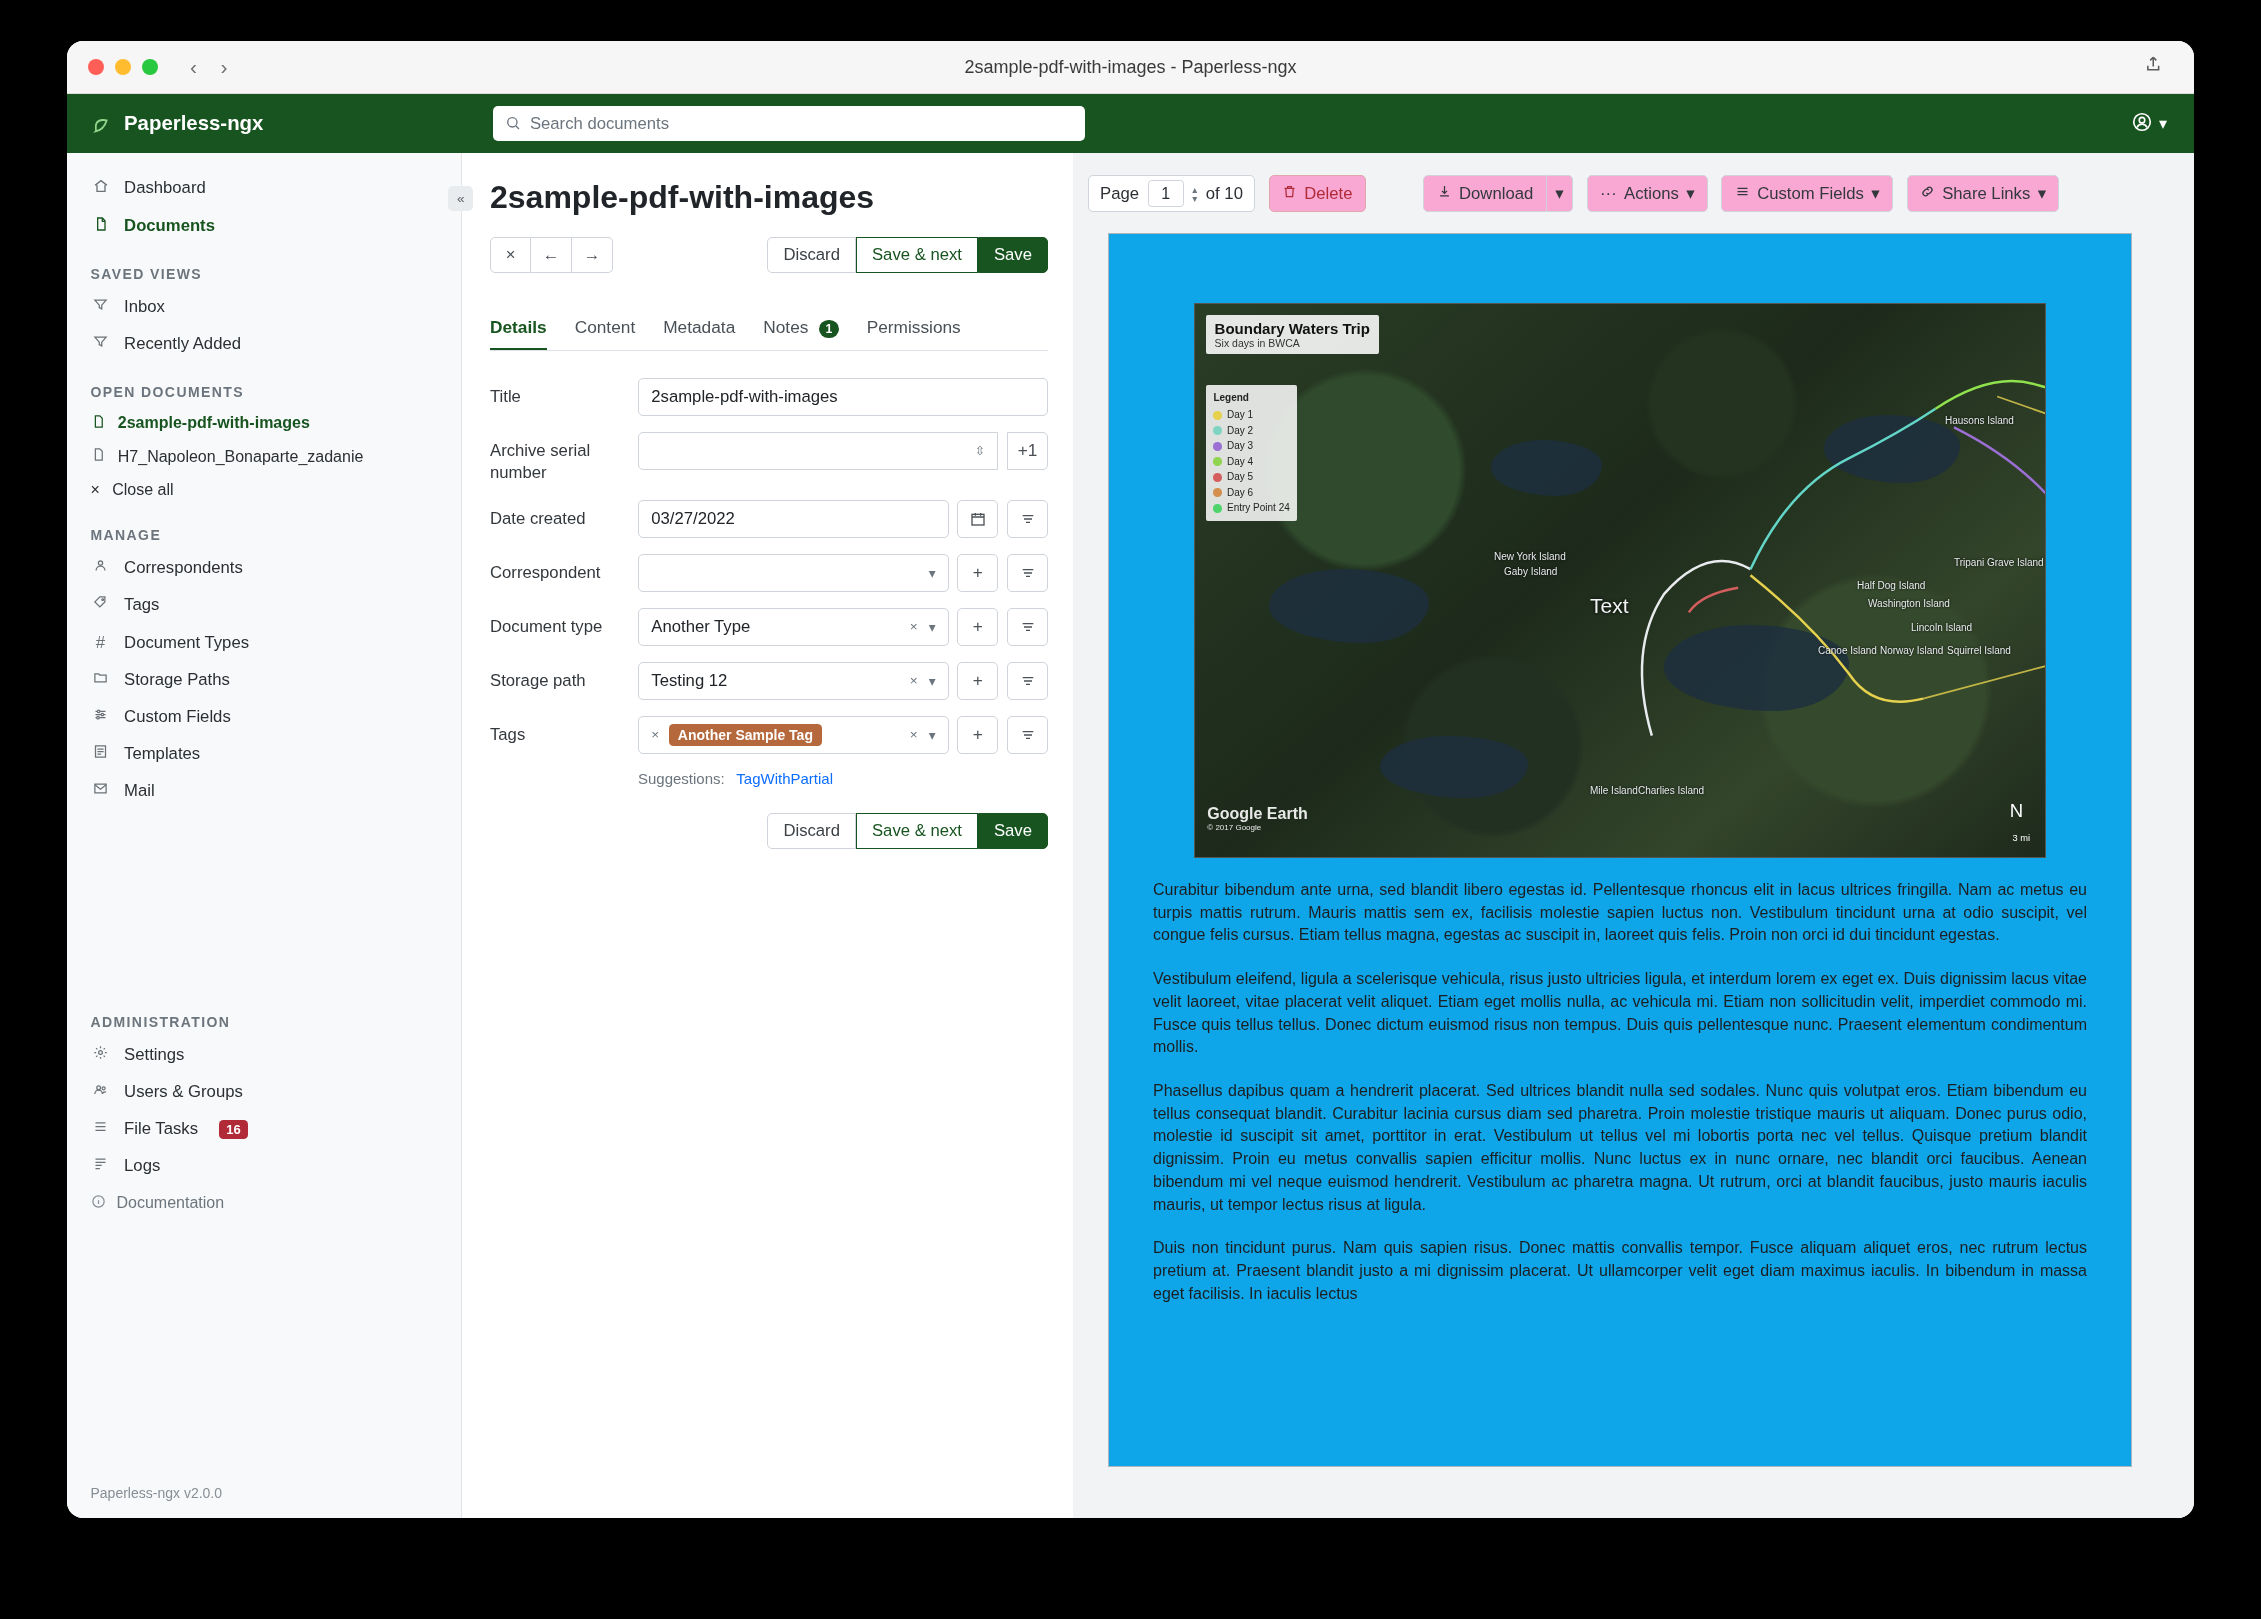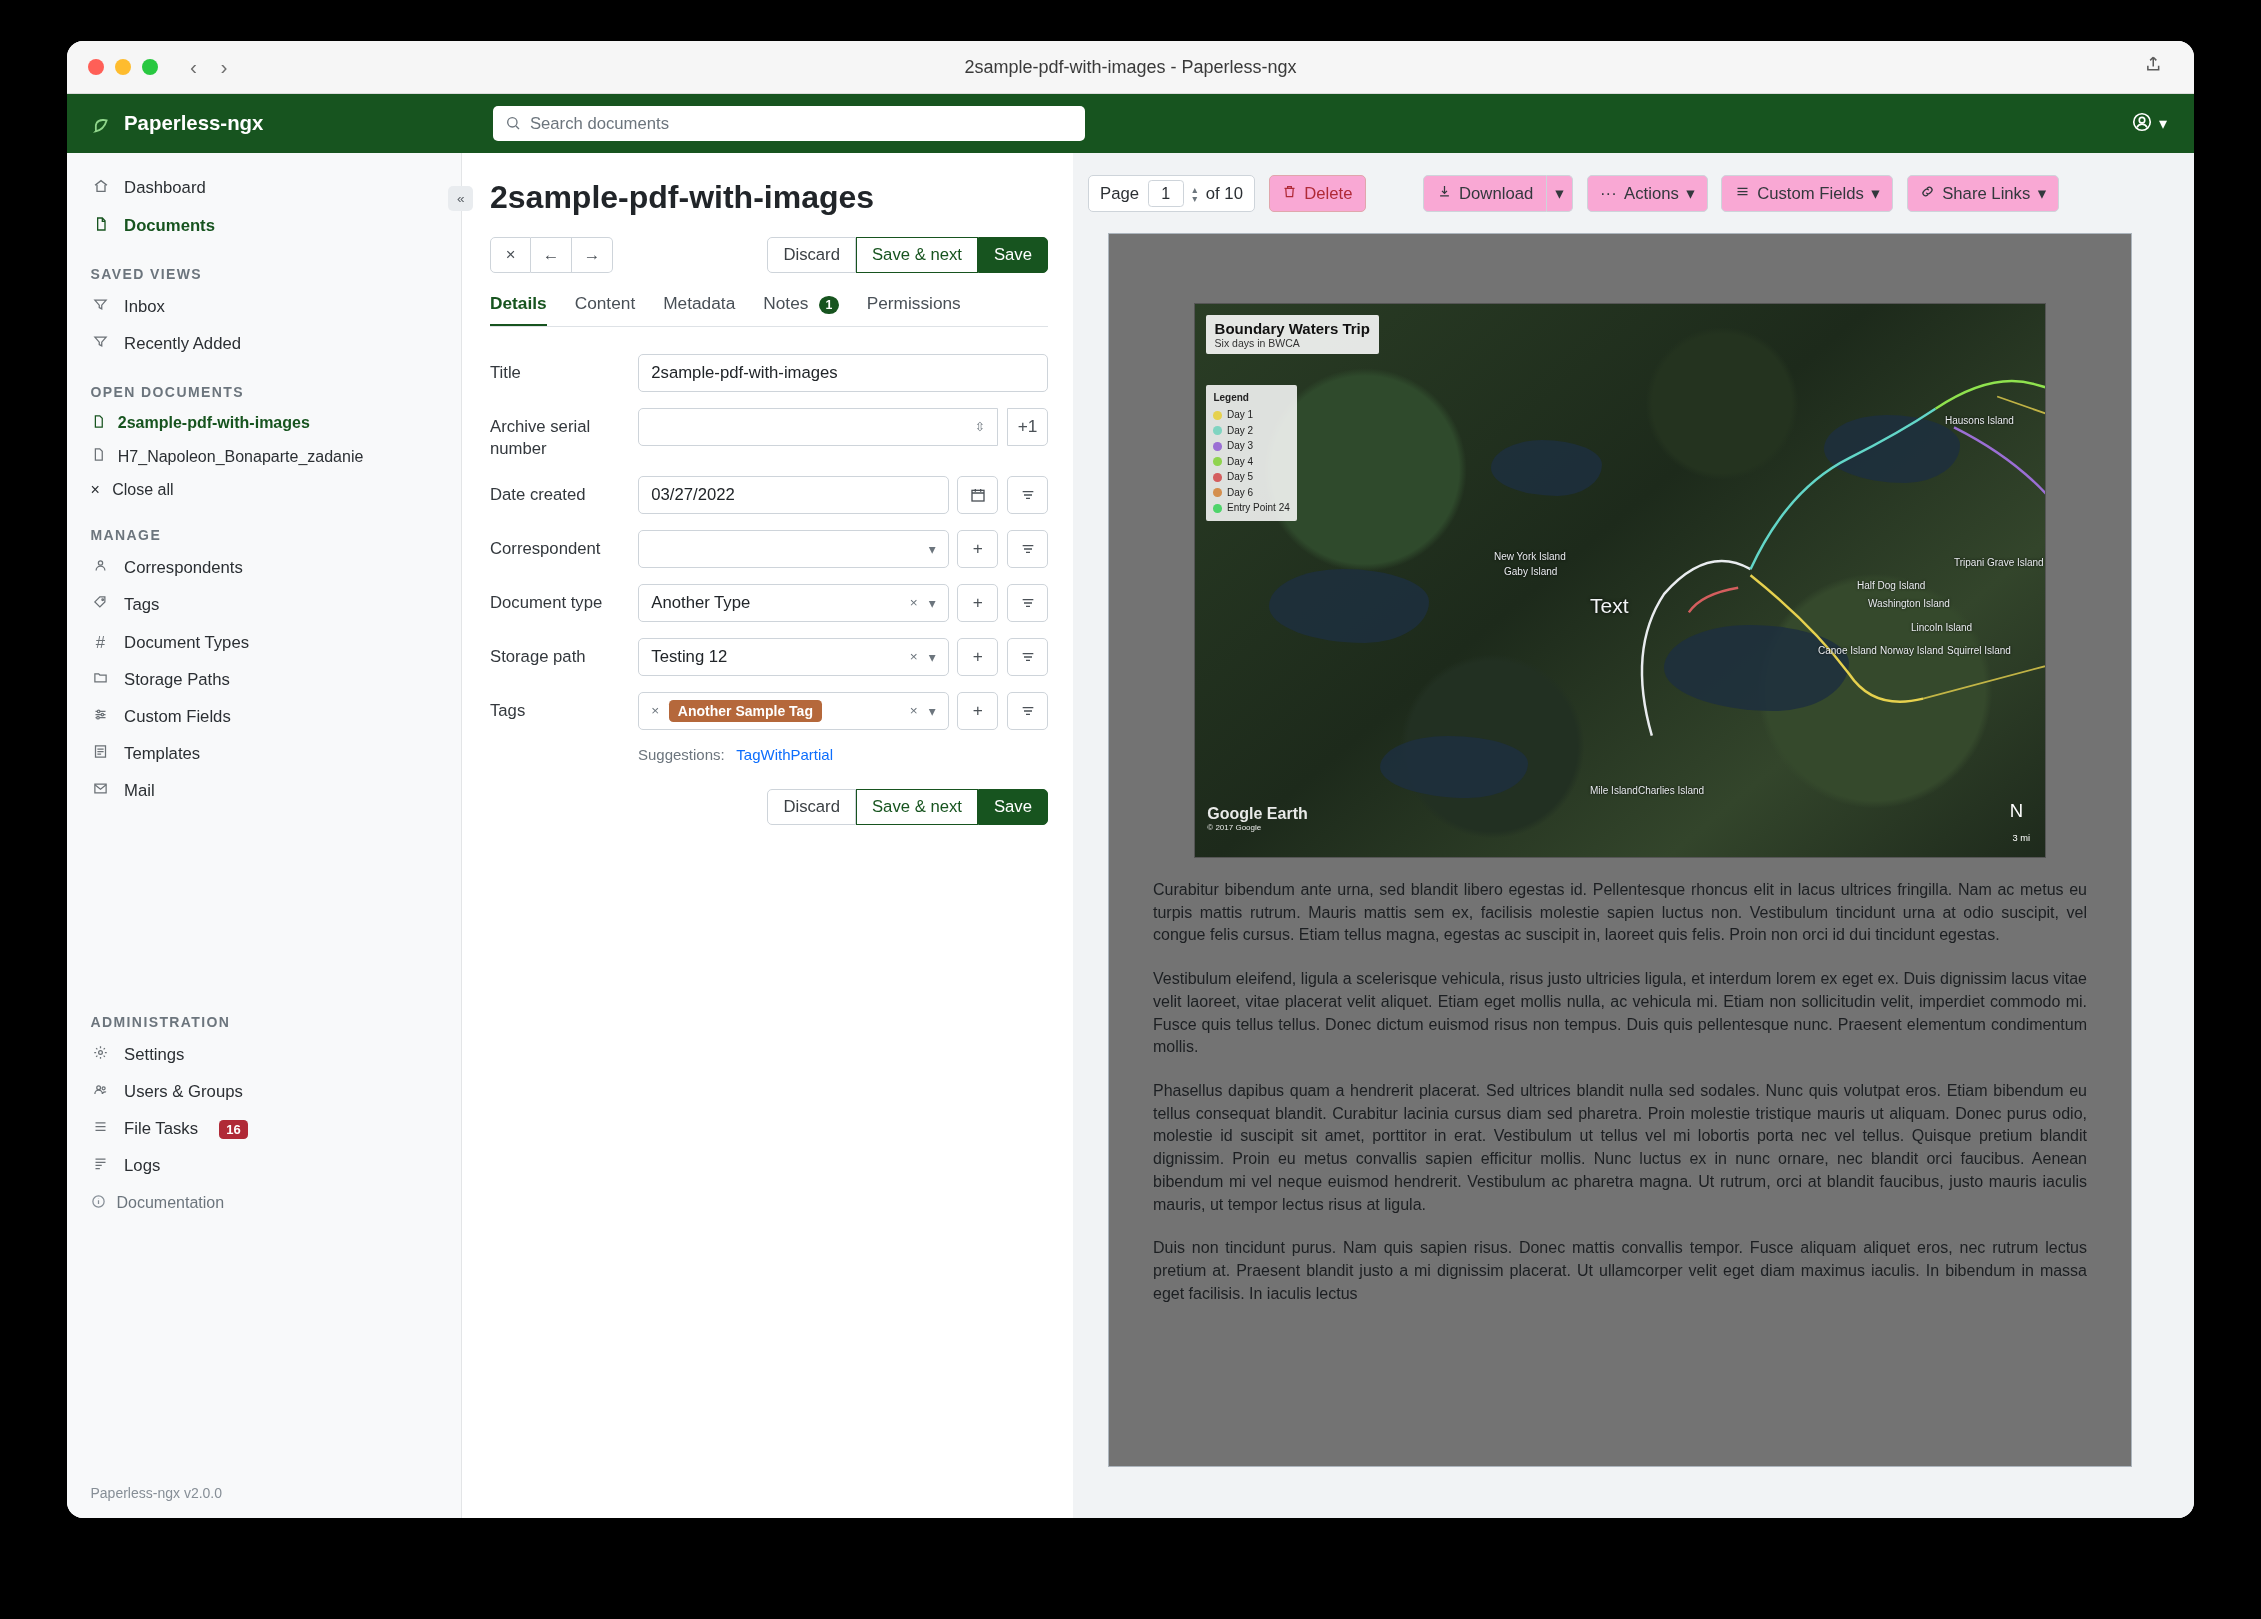--- a/index.html
+++ b/index.html
@@ -108,21 +108,21 @@
   .grp .gbtn:last-child { border-radius: 0 5px 5px 0; }
   .savegrp { display: flex; margin-left: auto; }
   .savegrp > div {
     height: 36px; display: flex; align-items: center; padding: 0 15px;
     font-size: 16.7px; border: 0.6px solid #17541f;
   }
   .btn-discard { color: #3c4145; border-color: #ced4da !important; border-radius: 5px 0 0 5px; background: #fff; }
   .btn-savenext { color: #17541f; border-left: none; background: #fff; }
   .btn-save { background: #17541f; color: #fff; border-radius: 0 5px 5px 0; border-left: none; }
 
-  .tabs { display: flex; gap: 28px; border-bottom: 1.2px solid #dee2e6; margin: 20px 0 0 0; }
+  .tabs { display: flex; gap: 28px; border-bottom: 1.2px solid #dee2e6; margin: 44px 0 0 0; }
   .tab { padding-bottom: 10px; font-size: 17.3px; color: #495057; }
   .tab.active { color: #17541f; font-weight: 700; border-bottom: 2.5px solid #17541f; }
   .tab .pill {
     background: #17541f; color: #fff; border-radius: 50%;
     font-size: 12.3px; padding: 1.9px 6.2px; margin-left: 6.2px; font-weight: 700;
   }
 
   .form { margin-top: 27px; }
   .frow { display: flex; align-items: flex-start; margin-bottom: 16px; }
   .flabel { width: 148px; font-size: 16.7px; color: #33383d; padding-top: 8.6px; line-height: 1.3; }
@@ -165,21 +165,21 @@
     height: 37px; border: 0.6px solid #ced4da; border-radius: 5px; background: #f9a8d4;
     display: flex; align-items: center; gap: 7.4px; padding: 0 12.3px;
     font-size: 16.7px; color: #33383d;
   }
   .tbtn.danger { color: #b02a37; border-color: #e0a6ac; }
   .split { display: flex; padding-left: 44px; }
   .split .tbtn:first-child { border-radius: 5px 0 0 5px; }
   .split .tbtn:last-child { border-radius: 0 5px 5px 0; border-left: none; padding: 0 8.6px; }
 
   .paper {
-    margin: 21px 62px 0 35px; background: #737373;
+    margin: 21px 62px 0 35px; background: #0ea5e9;
     border: 1.2px solid #adb5bd; height: 1234px; overflow: hidden;
     padding: 37px 44px;
   }
   .docimg {
     margin: 32px auto 0 auto; width: 852px; height: 555px;
     position: relative; overflow: hidden;
     background:
       radial-gradient(circle at 20% 30%, #2f4a2c 0 12%, transparent 13%),
       radial-gradient(circle at 62% 18%, #24331f 0 10%, transparent 11%),
       radial-gradient(circle at 80% 70%, #35492c 0 14%, transparent 15%),

